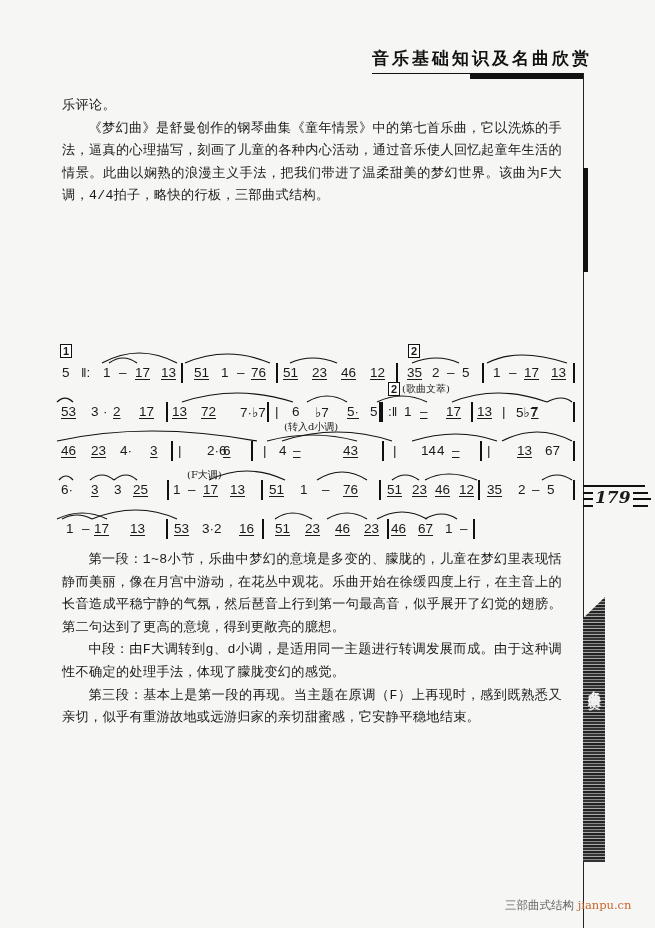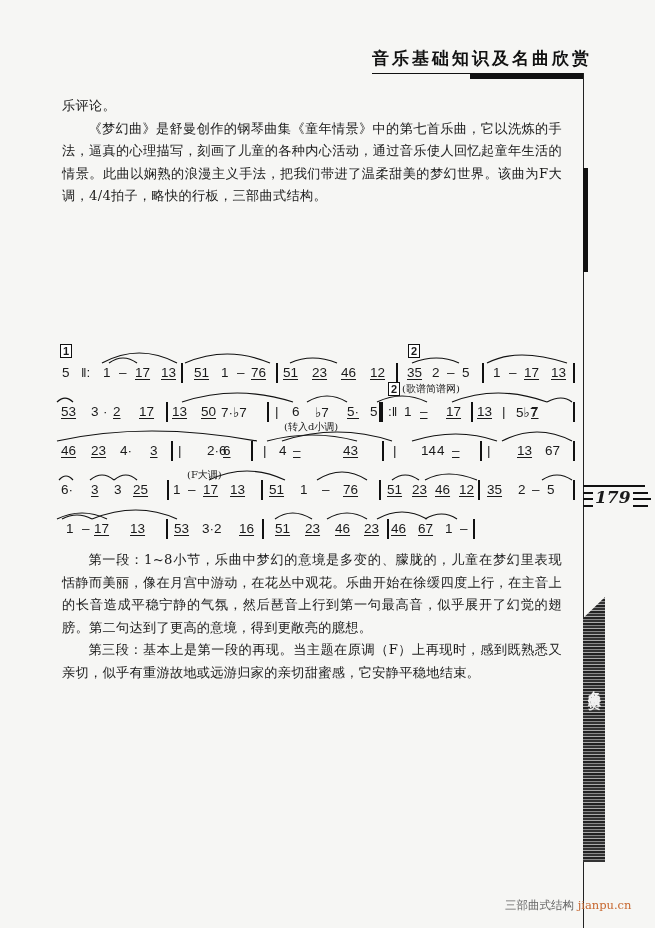--- a/index.html
+++ b/index.html
@@ -28,21 +28,21 @@
     position:absolute; left:583px; top:597px; width:22px; height:265px;
     background:repeating-linear-gradient(0deg,#333 0 2px,#888 2px 3px,#222 3px 5px,#aaa 5px 6px);
     clip-path:polygon(0 8%,100% 0,100% 100%,0 100%);
   }
   .side-strip-text {
     position:absolute; left:585px; top:680px; width:18px; writing-mode:vertical-rl;
     font-size:13px; color:#f0f0f0; letter-spacing:2px; font-weight:bold;
   }
   .body-text {
     position:absolute; left:62px; width:500px;
-    font-size:13.2px; line-height:22.6px; text-align:justify; letter-spacing:0.3px;
+    font-size:13.2px; line-height:22.6px; text-align:justify; letter-spacing:0.3px;font-family:Liberation Mono, monospace;
   }
   .body-text p { margin:0; }
   .body-text p.ind { text-indent:2em; }
   .score { position:absolute; left:57px; top:338px; width:520px; height:200px;
     font-family:"Liberation Sans","DejaVu Sans",sans-serif; font-size:13.5px; }
   .score-row { position:absolute; left:0; width:520px; height:26px; white-space:nowrap; }
   .score-row svg.slurs { position:absolute; left:0; top:-14px; width:520px; height:16px; overflow:visible; }
   .notes { position:absolute; left:0; top:2px; }
   .tok { position:absolute; top:0; }
   .tok.u { text-decoration:underline; text-underline-offset:2px; }
@@ -75,21 +75,21 @@
 
 <div class="body-text" style="top:95px">
   <p>乐评论。</p>
   <p class="ind">《梦幻曲》是舒曼创作的钢琴曲集《童年情景》中的第七首乐曲，它以洗炼的手法，逼真的心理描写，刻画了儿童的各种内心活动，通过音乐使人回忆起童年生活的情景。此曲以娴熟的浪漫主义手法，把我们带进了温柔甜美的梦幻世界。该曲为F大调，4/4拍子，略快的行板，三部曲式结构。</p>
 </div>
 
 <div class="score">
   <span class="boxnum" style="left:3px;top:6px">1</span>
   <span class="boxnum" style="left:351px;top:6px">2</span>
   <span class="boxnum" style="left:331px;top:44px">2</span>
-  <span class="anno" style="left:345px;top:44px">(歌谱简谱网)</span>
+  <span class="anno" style="left:345px;top:44px">(歌曲文萃)</span>
   <span class="anno" style="left:227px;top:82px">(转入d小调)</span>
   <span class="anno" style="left:130px;top:130px">(F大调)</span>
 
   <div class="score-row" style="top:25px">
     <svg class="slurs">
         <g fill="none" stroke="#111" stroke-width="1.2">
       <path d="M45 14 Q82 -6 120 14"></path>
           <path d="M52 14 Q66 4 80 14"></path>
           <path d="M128 14 Q170 -4 213 14"></path>
       <path d="M233 14 Q255 4 280 14"></path>
@@ -140,22 +140,22 @@
         </g>
       </svg>
     <div class="notes">
       <span class="tok u" style="left:4px">53</span>
       <span class="tok" style="left:34px">3</span>
       <span class="tok" style="left:46px">·</span>
       <span class="tok u" style="left:56px">2</span>
       <span class="tok u" style="left:82px">17</span>
       <span class="bar" style="left:109px"></span>
       <span class="tok u" style="left:115px">13</span>
-      <span class="tok u" style="left:144px">50</span>
-      <span class="tok" style="left:164px">7·♭7</span>
+      <span class="tok u" style="left:144px">72</span>
+      <span class="tok" style="left:183px">7·♭7</span>
       <span class="bar" style="left:210px"></span>
       <span class="tok" style="left:218px">|</span>
       <span class="tok" style="left:235px">6</span>
       <span class="tok" style="left:258px">♭7</span>
       <span class="tok u" style="left:290px">5·</span>
       <span class="tok" style="left:313px">5</span>
       <span class="dbar" style="left:322px"></span>
       <span class="tok" style="left:331px">:‖</span>
       <span class="tok" style="left:347px">1</span>
       <span class="tok u" style="left:363px">–</span>
@@ -279,19 +279,20 @@
       <span class="tok u" style="left:361px">67</span>
       <span class="tok" style="left:388px">1</span>
       <span class="tok" style="left:403px">–</span>
       <span class="bar" style="left:416px"></span>
     </div>
   </div>
 </div>
 
 <div class="body-text" style="top:549px">
   <p class="ind">第一段：1~8小节，乐曲中梦幻的意境是多变的、朦胧的，儿童在梦幻里表现恬静而美丽，像在月宫中游动，在花丛中观花。乐曲开始在徐缓四度上行，在主音上的长音造成平稳宁静的气氛，然后琶音上行到第一句最高音，似乎展开了幻觉的翅膀。第二句达到了更高的意境，得到更敞亮的臆想。</p>
+  <p class="ind">中段：由F大调转到g、d小调，是适用同一主题进行转调发展而成。由于这种调性不确定的处理手法，体现了朦胧变幻的感觉。</p>
   <p class="ind">第三段：基本上是第一段的再现。当主题在原调（F）上再现时，感到既熟悉又亲切，似乎有重游故地或远游归家的亲切甜蜜感，它安静平稳地结束。</p>
 </div>
 
 <div class="watermark">
   <span>三部曲式结构</span>
   <span class="dom">jianpu.cn</span>
 </div>
 
 </body></html>

